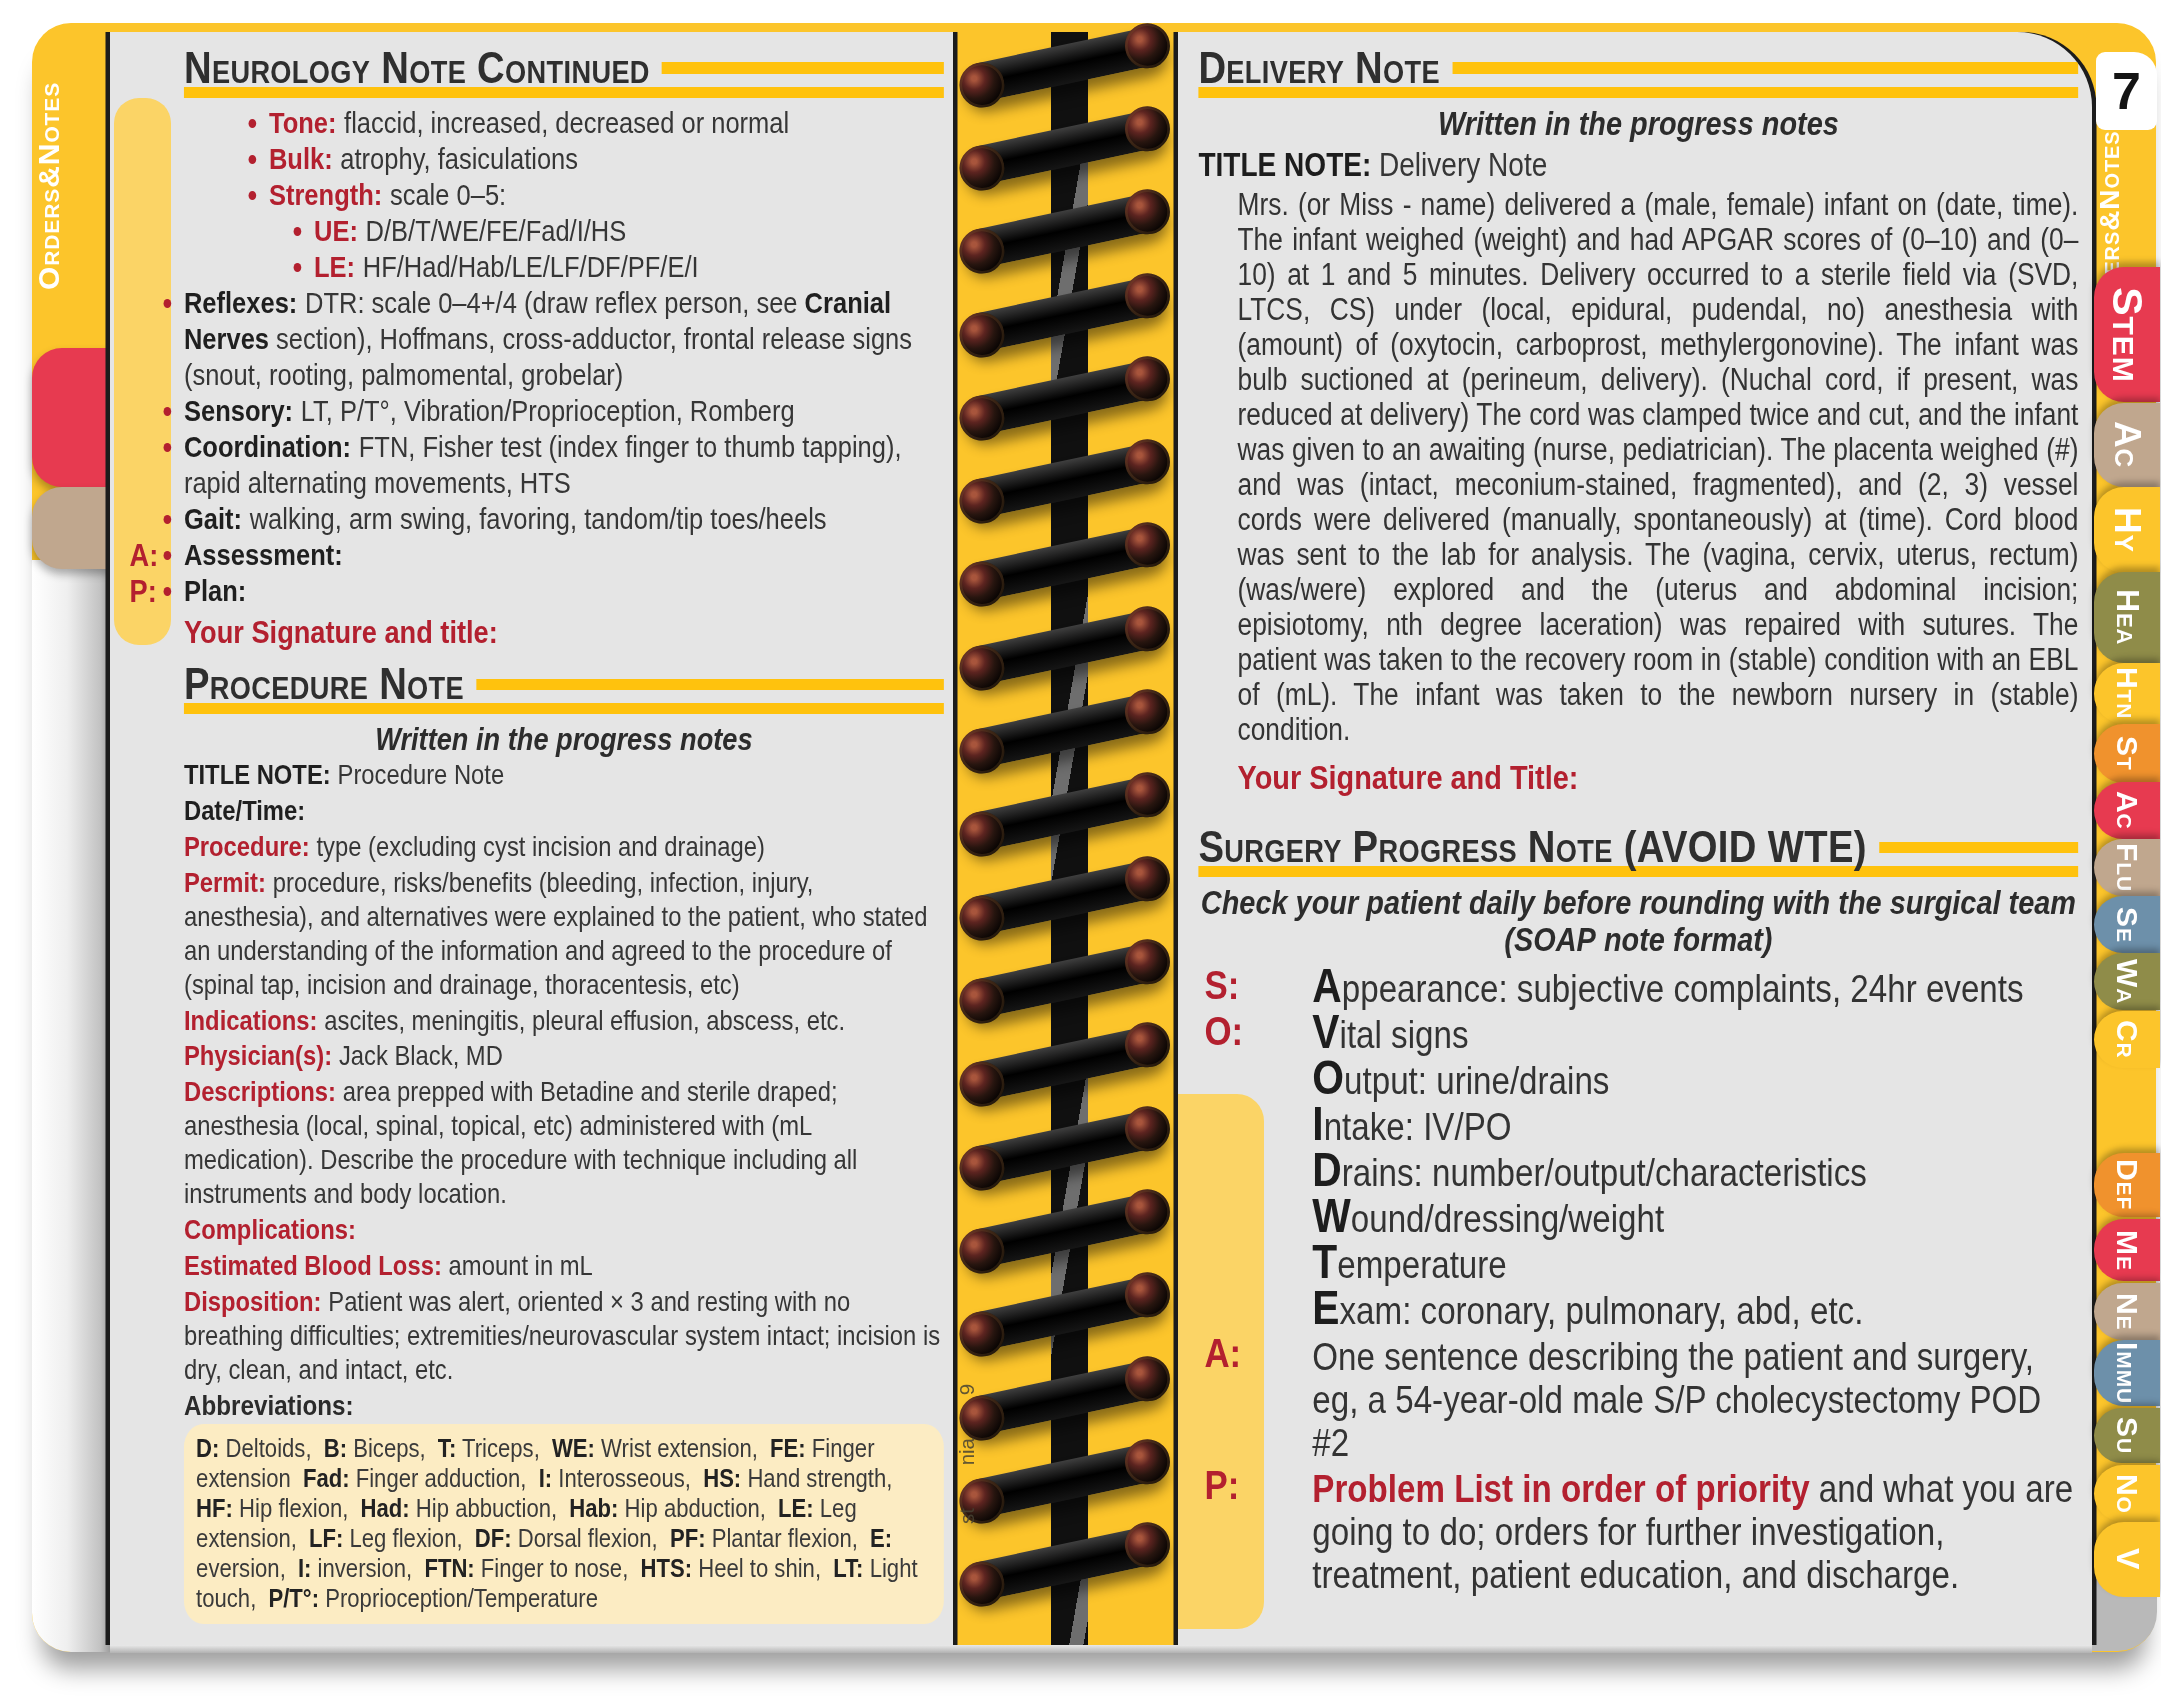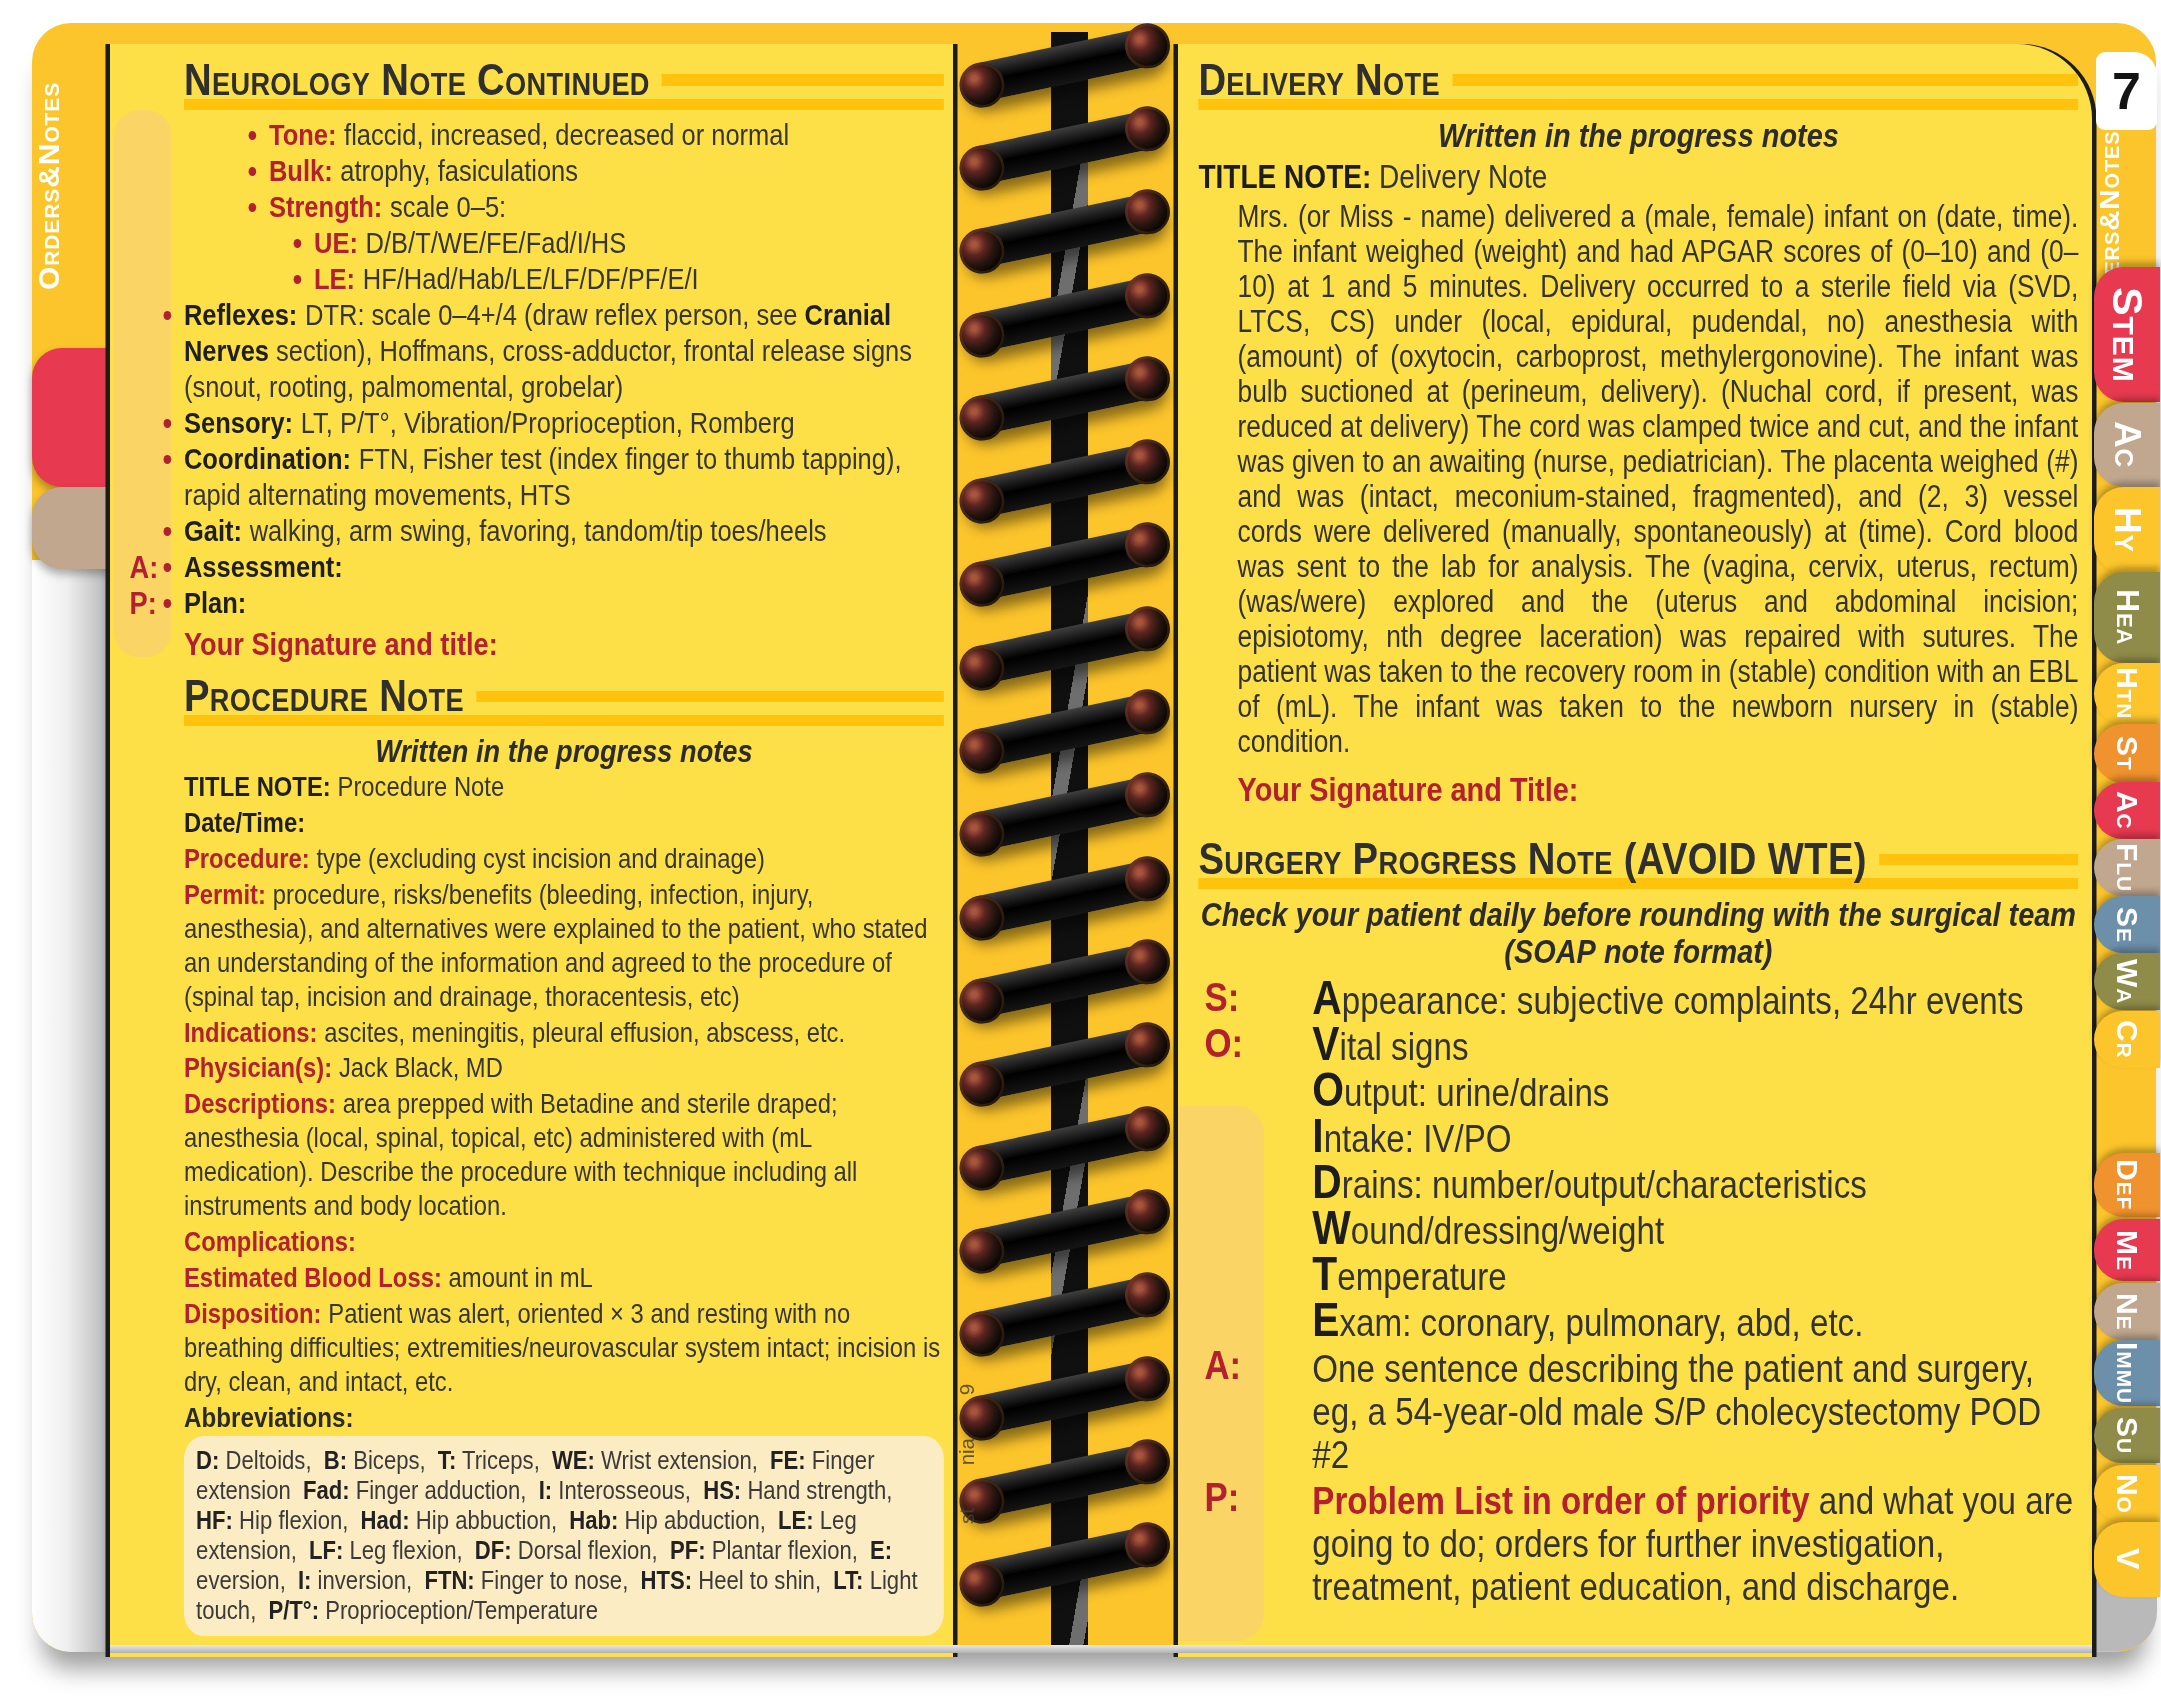--- a/index.html
+++ b/index.html
@@ -19,21 +19,21 @@
   
   .ltab{position:absolute;left:32px;width:78px;border-radius:30px 0 0 30px;box-shadow:0 5.3px 8px rgba(0,0,0,.30);}
   .ltab.red{top:348px;height:139px;background:#E73A50;}
   .ltab.tan{top:487px;height:82px;background:#C0A78E;}
   .band-label{position:absolute;color:#ffffff;font-weight:700;font-variant:small-caps;
     writing-mode:vertical-rl;transform:rotate(180deg);letter-spacing:0.9px;text-align:center;}
   .band-label.left{left:32px;top:39px;width:78px;height:294px;font-size:30px;}
   .band-label.right{left:2094px;top:100px;width:66px;height:258px;font-size:28px;}
 
   
-  .page{position:absolute;top:44px;height:1613px;background:#fde047;overflow:hidden;}
+  .page{position:absolute;top:32px;height:1613px;background:#e5e5e5;overflow:hidden;}
   .page-left{left:110px;width:843px;box-shadow:-4.5px 0 0 #1c1c1c,4.5px 0 0 #1c1c1c;}
   .page-right{left:1178px;width:914px;border-top-right-radius:75px;
     box-shadow:-4.5px 0 0 #1c1c1c,4.5px 0 0 #1c1c1c;}
   .inner-band{position:absolute;background:#FBD466;z-index:1;}
   .inner-band.lb{left:3.6px;top:66px;width:57px;height:547px;border-radius:25px;}
   .inner-band.rb{left:0;top:1062px;width:86px;height:535px;border-radius:0 27px 27px 0;}
   .content{position:absolute;top:0;left:0;width:117.65%;height:100%;transform:scaleX(0.85);
     transform-origin:0 0;z-index:2;box-sizing:border-box;color:#363636;}
   .content.l{padding:10.7px 10.7px 0 87px;}
   .content.r{padding:10.7px 16px 0 24px;}

